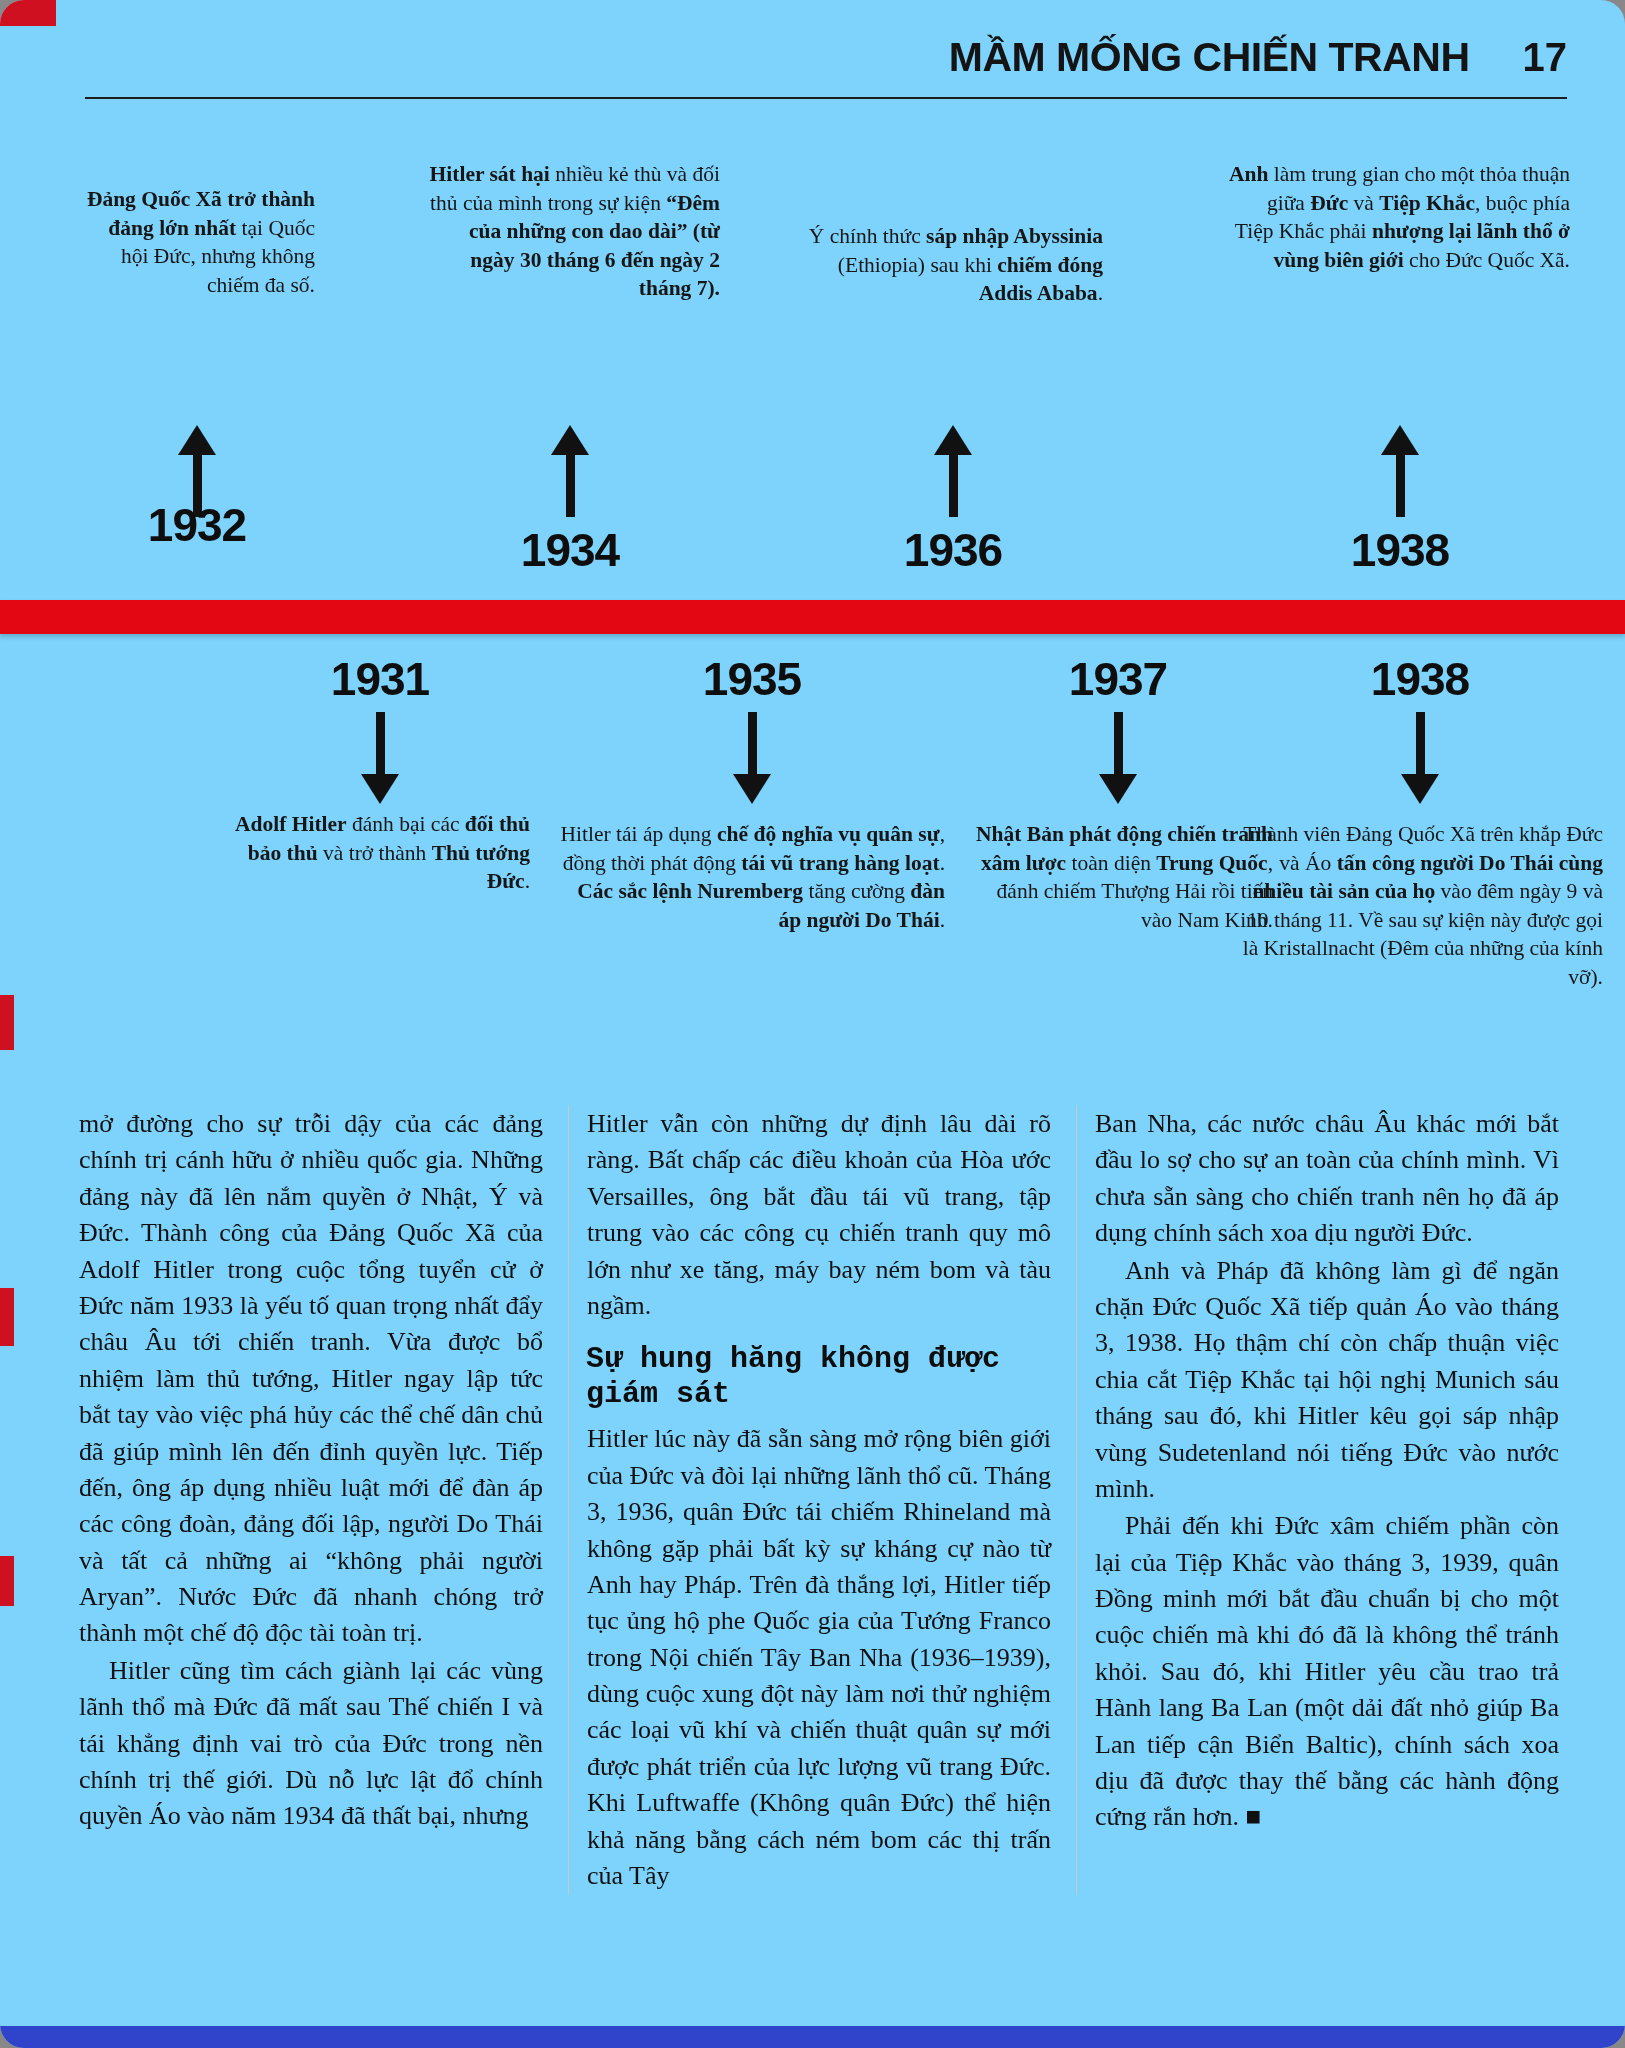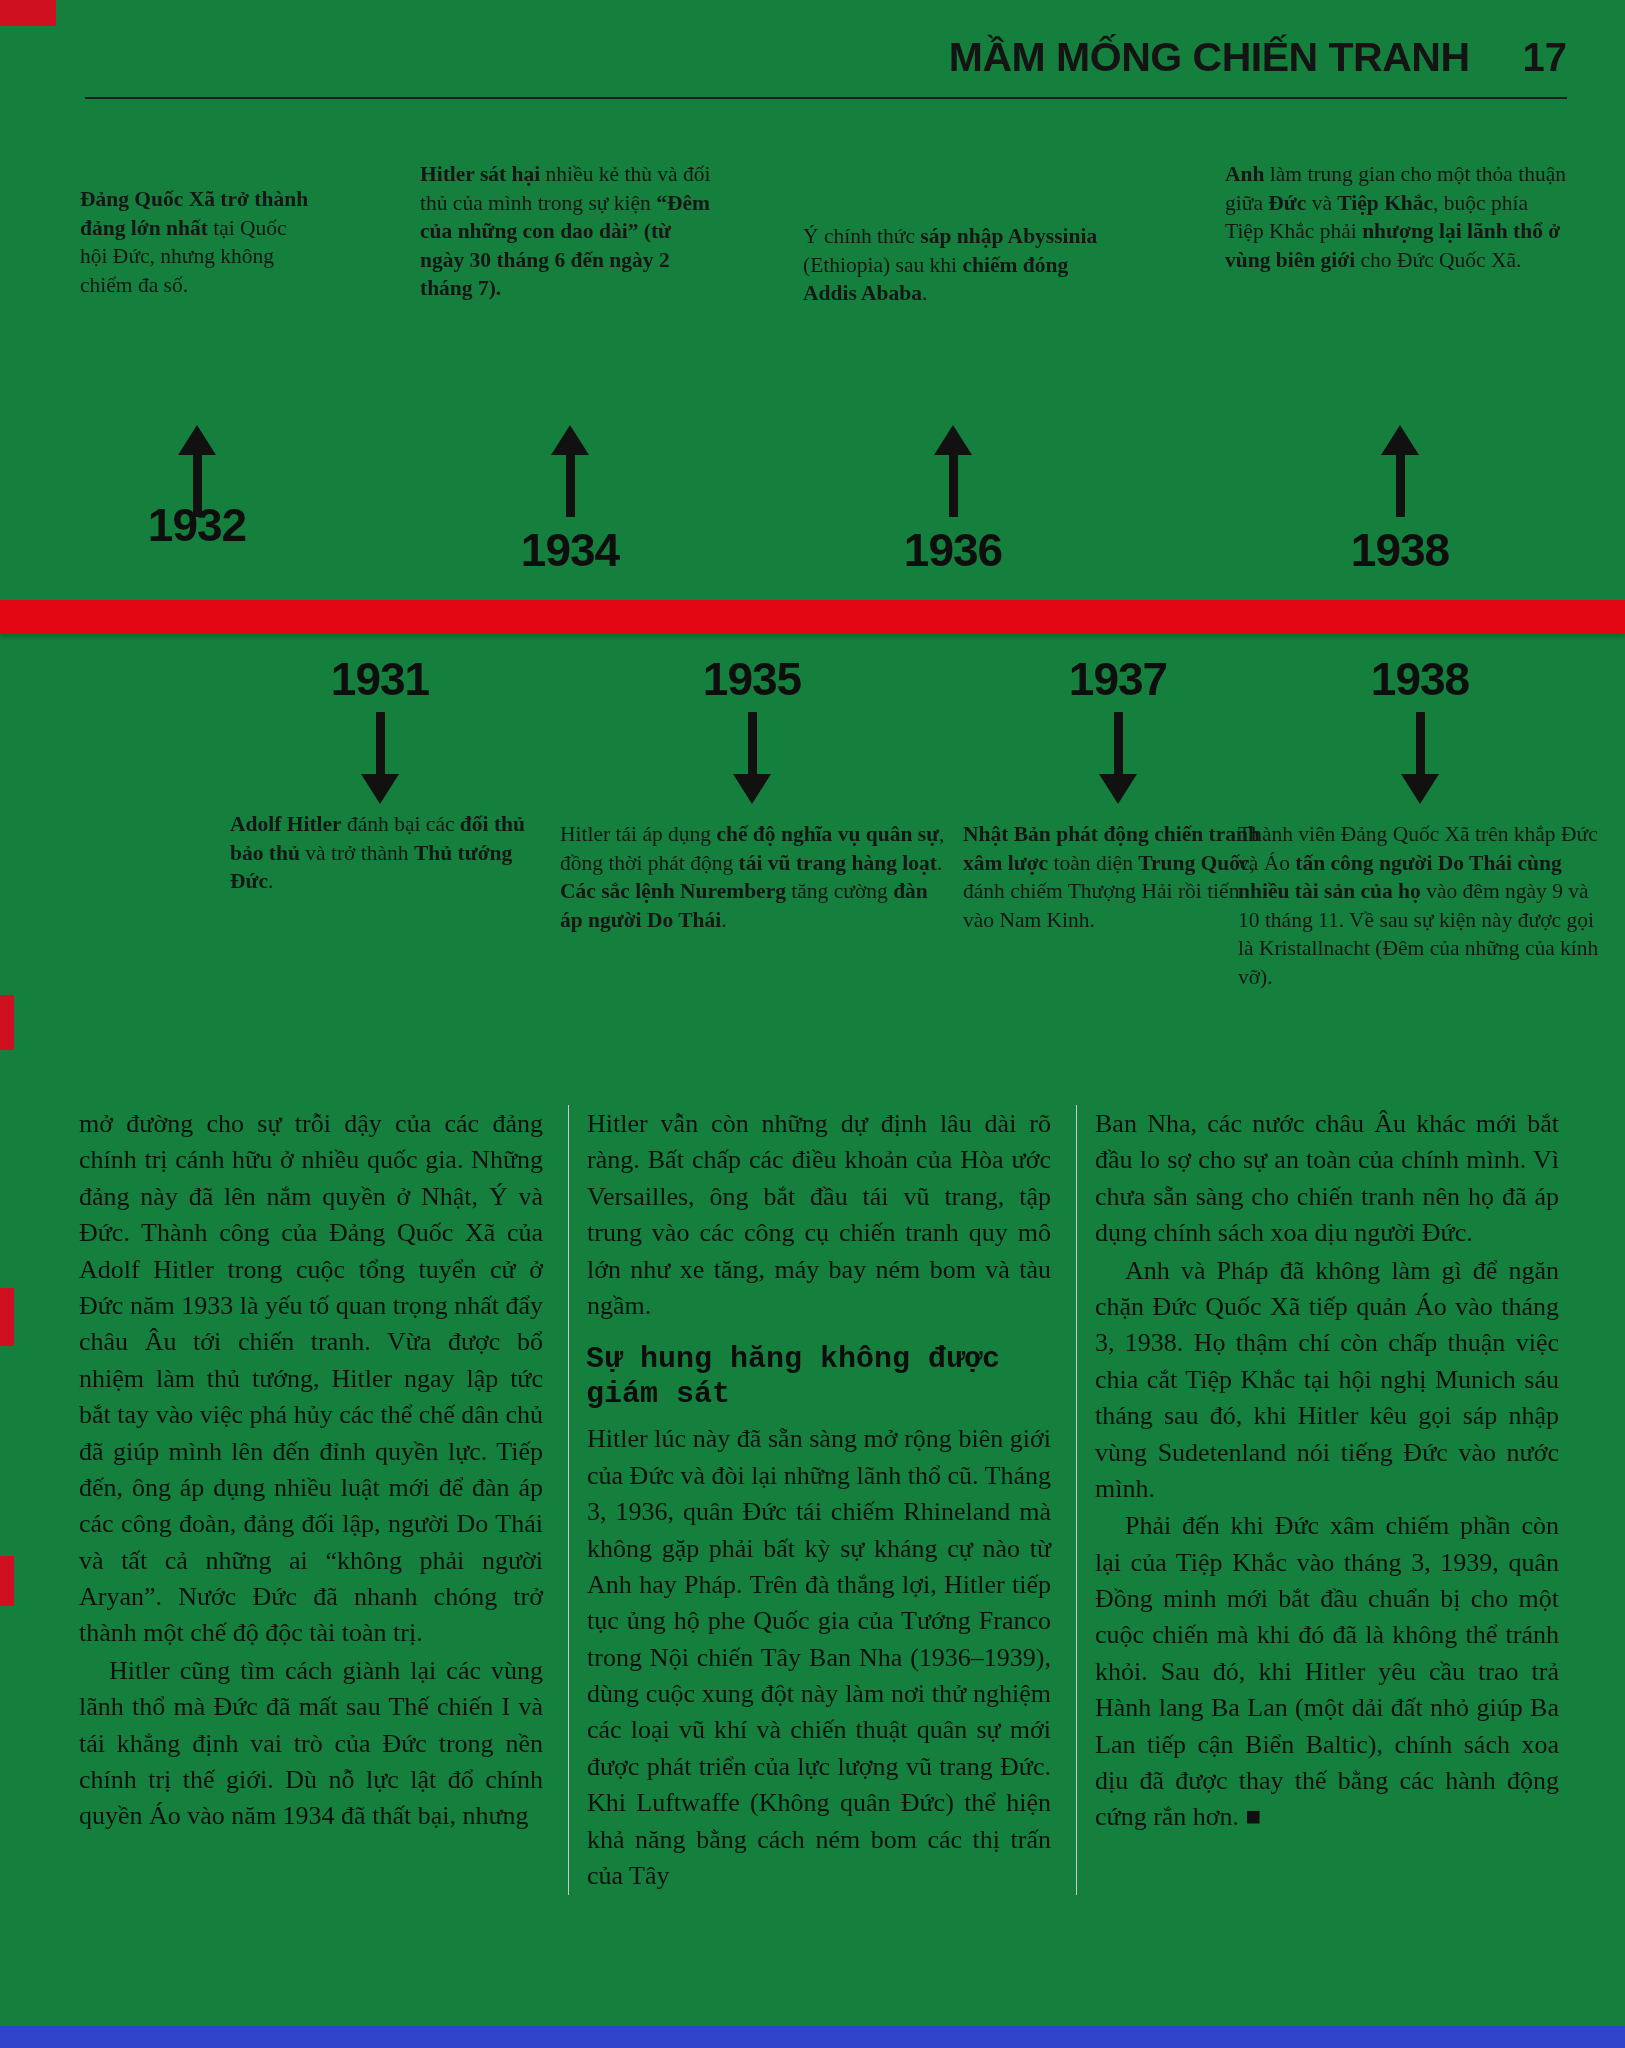--- a/index.html
+++ b/index.html
@@ -6,43 +6,44 @@
     --timeline-bar:#e30613;
     --bottom-strip:#2f43cb;
     --edge-marks:#cf1020;
   }
   *{box-sizing:border-box;margin:0;padding:0}
   html,body{background:#888}
   .page{
     position:relative;
     width:1625px;height:2048px;
     margin:0 auto;
-    background:#15803d;
+    background:#7dd3fc;
     overflow:hidden;
     font-family:"Liberation Serif","DejaVu Serif",serif;
     color:#121212;
+    border-radius:24px;
   }
   
   .header{
     position:absolute;top:34px;right:58px;
     display:flex;align-items:baseline;gap:38px;
   }
   .title{
     font-family:"Liberation Sans","DejaVu Sans",sans-serif;
     font-weight:bold;font-size:41px;letter-spacing:-0.5px;color:#141414;
   }
   .pagenum{
     font-family:"Liberation Sans","DejaVu Sans",sans-serif;
     font-weight:bold;font-size:40px;color:#141414;margin-left:15px;
   }
   .header-rule{
     position:absolute;top:97px;left:85px;right:58px;height:2px;background:#1d1d1d;
   }
   
-  .ev{position:absolute;text-align:left}
+  .ev{position:absolute;text-align:right}
   .ev-text{font-size:21.5px;line-height:1.33;color:#161616}
   .ev-text .b{font-weight:bold}
   .year{
     position:absolute;width:170px;text-align:center;
     font-family:"Liberation Sans","DejaVu Sans",sans-serif;
     font-weight:bold;font-size:46px;color:#0e0e0e;letter-spacing:-1px;
   }
   .arrow{position:absolute;width:44px;display:flex;flex-direction:column;align-items:center}
   .arrow .tri-up{width:0;height:0;border-left:19px solid transparent;border-right:19px solid transparent;border-bottom:30px solid #111}
   .arrow .tri-down{width:0;height:0;border-left:19px solid transparent;border-right:19px solid transparent;border-top:30px solid #111}

